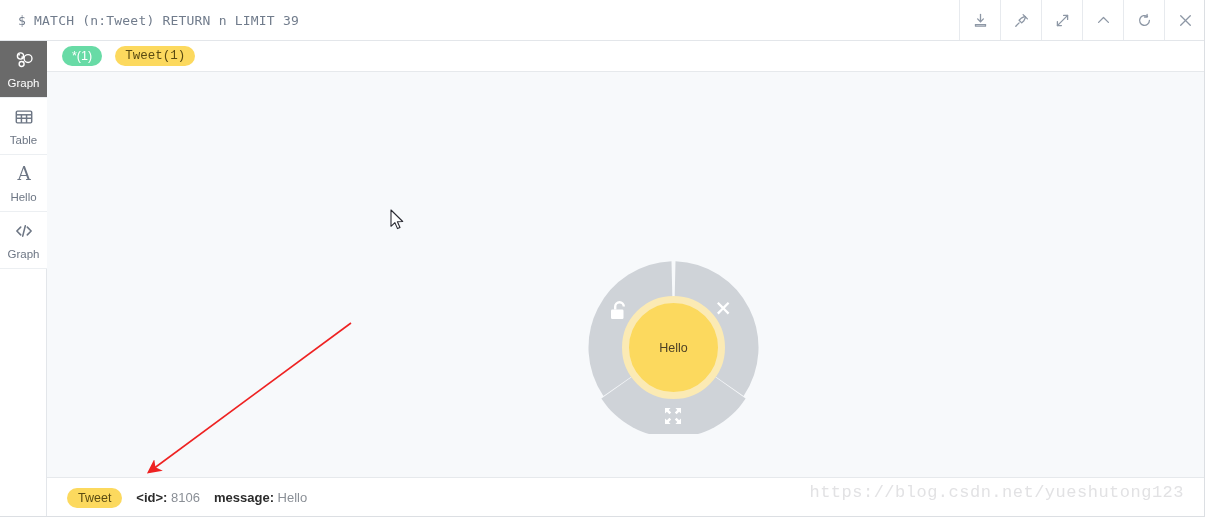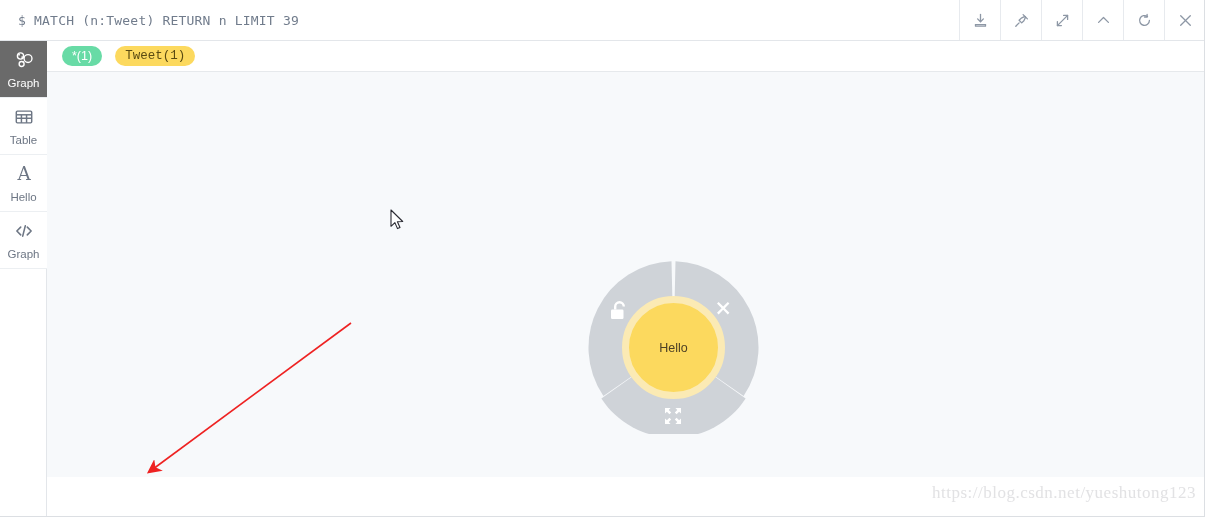--- a/index.html
+++ b/index.html
@@ -186,23 +186,23 @@
     display: inline-flex;
     align-items: center;
     cursor: pointer;
   }
   .prop { font-size: 13px; color: #7d7d7d; white-space: nowrap; }
   .prop b { color: #2b2b2b; font-weight: bold; }
   .prop .pval { color: #8a8f96; }
 
   .watermark {
     position: absolute;
-    right: 8px;
+    right: 20px;
     top: 483px;
-    font-family: Liberation Serif, serif;
+    font-family: Liberation Mono, monospace;
     font-size: 17px;
     color: #e2e2e4;
     letter-spacing: 0.5px;
     white-space: nowrap;
     pointer-events: none;
   }
 </style>
 </head>
 <body>
 
@@ -376,16 +376,27 @@
       </defs>
       <line x1="304" y1="251" x2="102" y2="400" stroke="#ee2222" stroke-width="1.6" marker-end="url(#redhead)"></line>
     </svg>
 
     <svg class="cursor" width="16" height="22" viewBox="0 0 16 22">
       <path d="M1 1 L1 17.3 L4.9 13.6 L7.5 19.6 L10 18.5 L7.4 12.7 L12.7 12.5 Z" fill="#ffffff" stroke="#2b2b33" stroke-width="1.1" stroke-linejoin="round"></path>
     </svg>
 
   </div>
 
+  <div class="inspector">
+    <span class="insp-chip">Tweet</span>
+    <span class="prop">
+      <b>&lt;id&gt;:</b>
+      <span class="pval">8106</span>
+    </span>
+    <span class="prop">
+      <b>message:</b>
+      <span class="pval">Hello</span>
+    </span>
+  </div>
 
   <div class="watermark">https://blog.csdn.net/yueshutong123</div>
 
 </div>
 
 </body></html>

